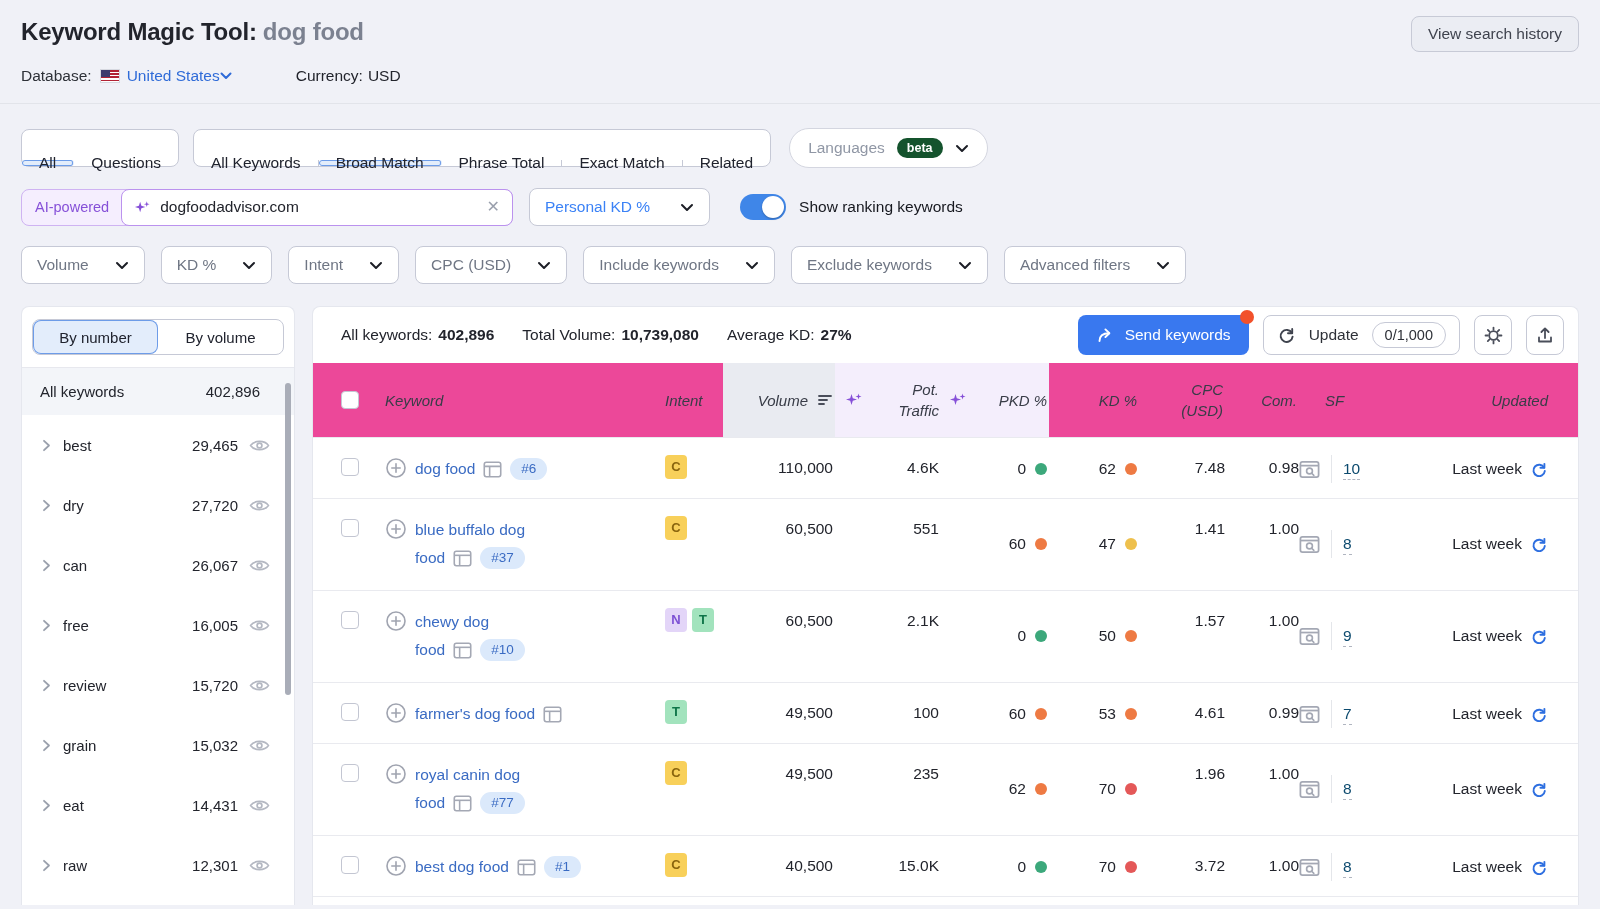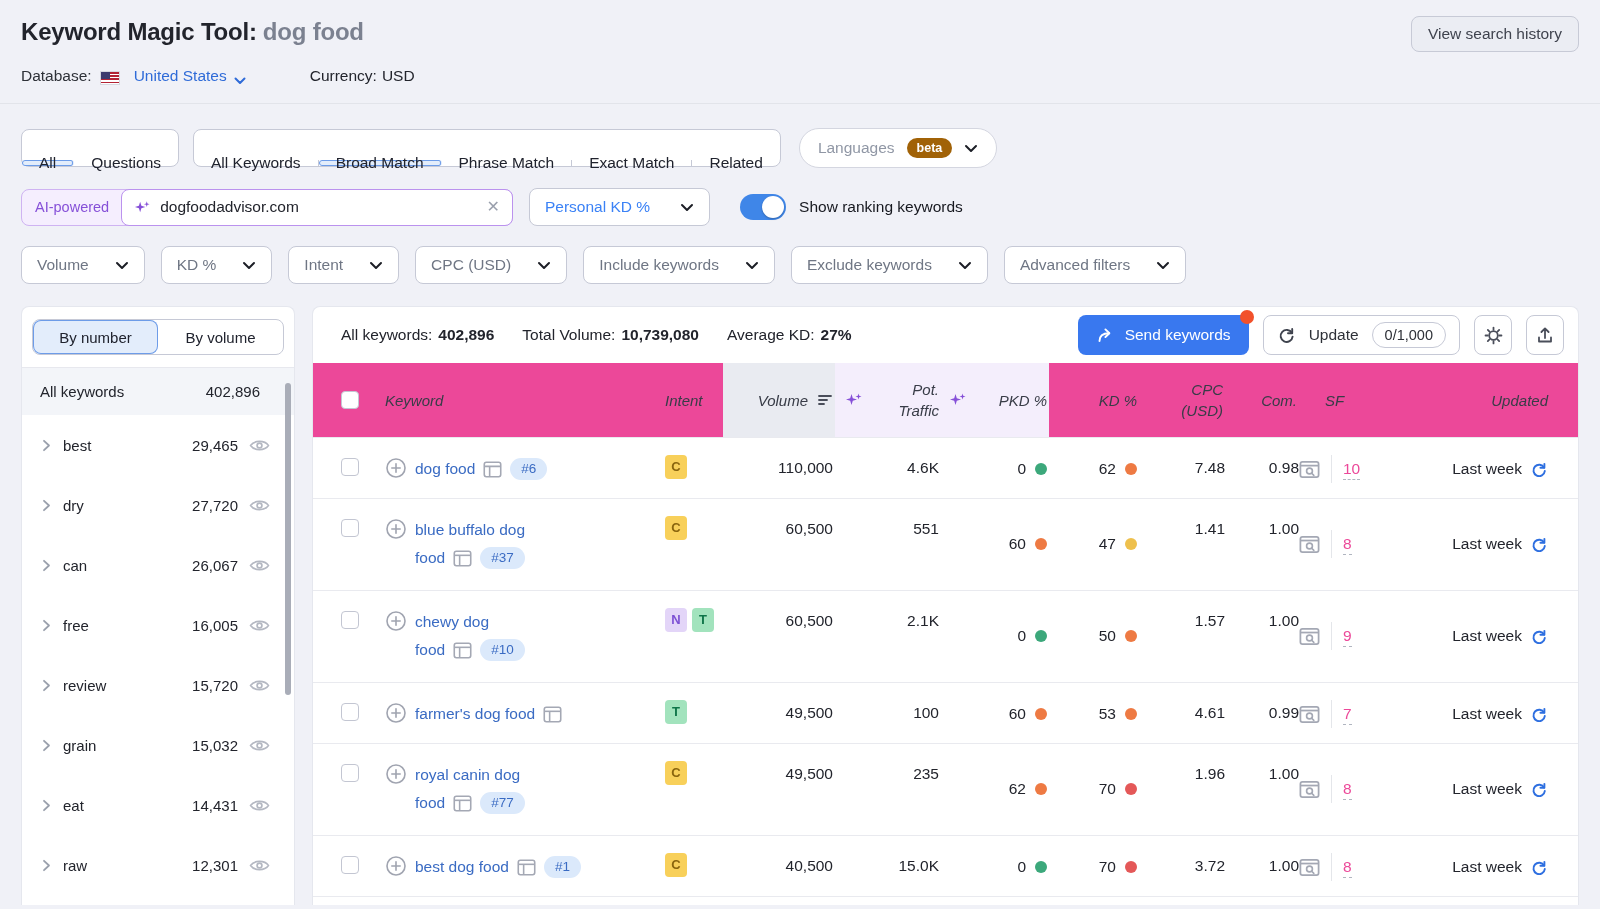--- a/index.html
+++ b/index.html
@@ -20,35 +20,35 @@
   .btn-history {
     background: #ebedf3; border: 1px solid #c7cad6; border-radius: 8px;
     height: 36px; padding: 0 16px; font-size: 15.5px; color: #3f434e;
     font-family: inherit; cursor: pointer;
   }
   .meta-row { display: flex; align-items: center; margin-top: 15px; }
   .meta-label { color: #2e3138; }
   .flag { width: 20px; height: 14px; position: relative; margin: 0 7px 0 8px;
     background: repeating-linear-gradient(#b22234 0 1.6px, #fff 1.6px 3.2px); border: 0.5px solid #d6d8e0; }
   .flag::after { content: ''; position: absolute; left: 0; top: 0; width: 9px; height: 7px; background: #3c3b6e; }
-  .db-link { color: #2f6bd8; display: inline-flex; align-items: flex-end; gap: 7px; cursor: pointer; }
+  .db-link { color: #2f6bd8; display: inline-flex; align-items: center; cursor: pointer; }
   .currency { margin-left: 64px; }
   .currency .val { margin-left: 5px; }
 
   
   .tabs-row { display: flex; align-items: center; margin: 24px 21px 0; }
   .tab-group { display: flex; background: #fff; border: 1px solid #c6c9d6; border-radius: 8px; height: 38px; }
   .tab-group + .tab-group { margin-left: 14px; }
   .tab { display: flex; align-items: center; padding: 0 17px; font-size: 15.5px; color: #20232e;
     border-right: 1px solid #c6c9d6; cursor: pointer; white-space: nowrap; margin-top: 30px; }
   .tab:last-child { border-right: none; }
   .tab.selected { background: #e3edfb; box-shadow: inset 0 0 0 1px #6d9ce8; border-radius: 8px; border-right-color: transparent; }
   .lang-btn { height: 40px; border-radius: 20px; background: #fff; border: 1px solid #d4d6e0;
     display: flex; align-items: center; gap: 12px; padding: 0 18px; color: #9097a5; margin-left: 18px; cursor: pointer; }
-  .beta-badge { background: #a16207; color: #fff; font-size: 12.5px; font-weight: 700; border-radius: 11px; padding: 3px 10px; }
+  .beta-badge { background: #14532d; color: #fff; font-size: 12.5px; font-weight: 700; border-radius: 11px; padding: 3px 10px; }
 
   
   .ai-row { display: flex; align-items: center; margin: 20px 21px 0; }
   .ai-wrap { display: flex; align-items: stretch; border: 1px solid #cfb3f2; background: #f5eefe;
     border-radius: 8px; height: 37px; width: 492px; }
   .ai-label { display: flex; align-items: center; padding: 0 13px; color: #8650d8; font-size: 14.5px; }
   .ai-input { flex: 1; display: flex; align-items: center; gap: 9px; background: #fff;
     border: 1px solid #bb92ee; border-radius: 8px; margin: -1px; padding: 0 12px; }
   .ai-input input { border: none; outline: none; font-size: 15.5px; flex: 1; color: #22242c;
     background: transparent; font-family: inherit; }
@@ -144,21 +144,21 @@
   .vol { padding-right: 2px; }
   .dotcell { gap: 9px; align-items: center; padding-right: 2px; }
   .dot { width: 12px; height: 12px; border-radius: 50%; flex: none; }
   .dot.green { background: #3ca87b; }
   .dot.orange { background: #ee7a43; }
   .dot.yellow { background: #eec04d; }
   .dot.red { background: #e45858; }
 
   .sf-cell { gap: 11px; align-items: center; }
   .sf-divider { width: 1px; height: 28px; background: #e4e6ea; }
-  .sf-val { color: #ec4899; border-bottom: 1px dashed #b0b5c0; line-height: 20px; cursor: pointer; text-align: center; }
+  .sf-val { color: #0c4a6e; border-bottom: 1px dashed #b0b5c0; line-height: 20px; cursor: pointer; text-align: center; }
   .upd-cell { gap: 8px; align-items: center; justify-content: flex-end; padding-right: 2px; }
   .upd-cell .refresh { cursor: pointer; margin-top: 1px; }
   .chev-r { flex: none; }
 </style>
 </head>
 <body>
 
 <div class="top">
   <div class="title-row">
     <div class="page-title">
@@ -182,21 +182,21 @@
 </div>
 
 <div class="tabs-row">
   <div class="tab-group" id="tab-group-1">
       <div class="tab selected">All</div>
       <div class="tab">Questions</div>
     </div>
   <div class="tab-group" id="tab-group-2">
       <div class="tab">All Keywords</div>
       <div class="tab selected">Broad Match</div>
-      <div class="tab">Phrase Match</div>
+      <div class="tab">Phrase Total</div>
       <div class="tab">Exact Match</div>
       <div class="tab">Related</div>
     </div>
   <div class="lang-btn">
     <span>Languages</span>
     <span class="beta-badge">beta</span>
     <svg width="14" height="9" viewBox="0 0 14 9">
         <path d="M2 2 L7 7 L12 2" stroke="#1c1e26" stroke-width="2" fill="none" stroke-linecap="round" stroke-linejoin="round"></path>
       </svg>
   </div>

